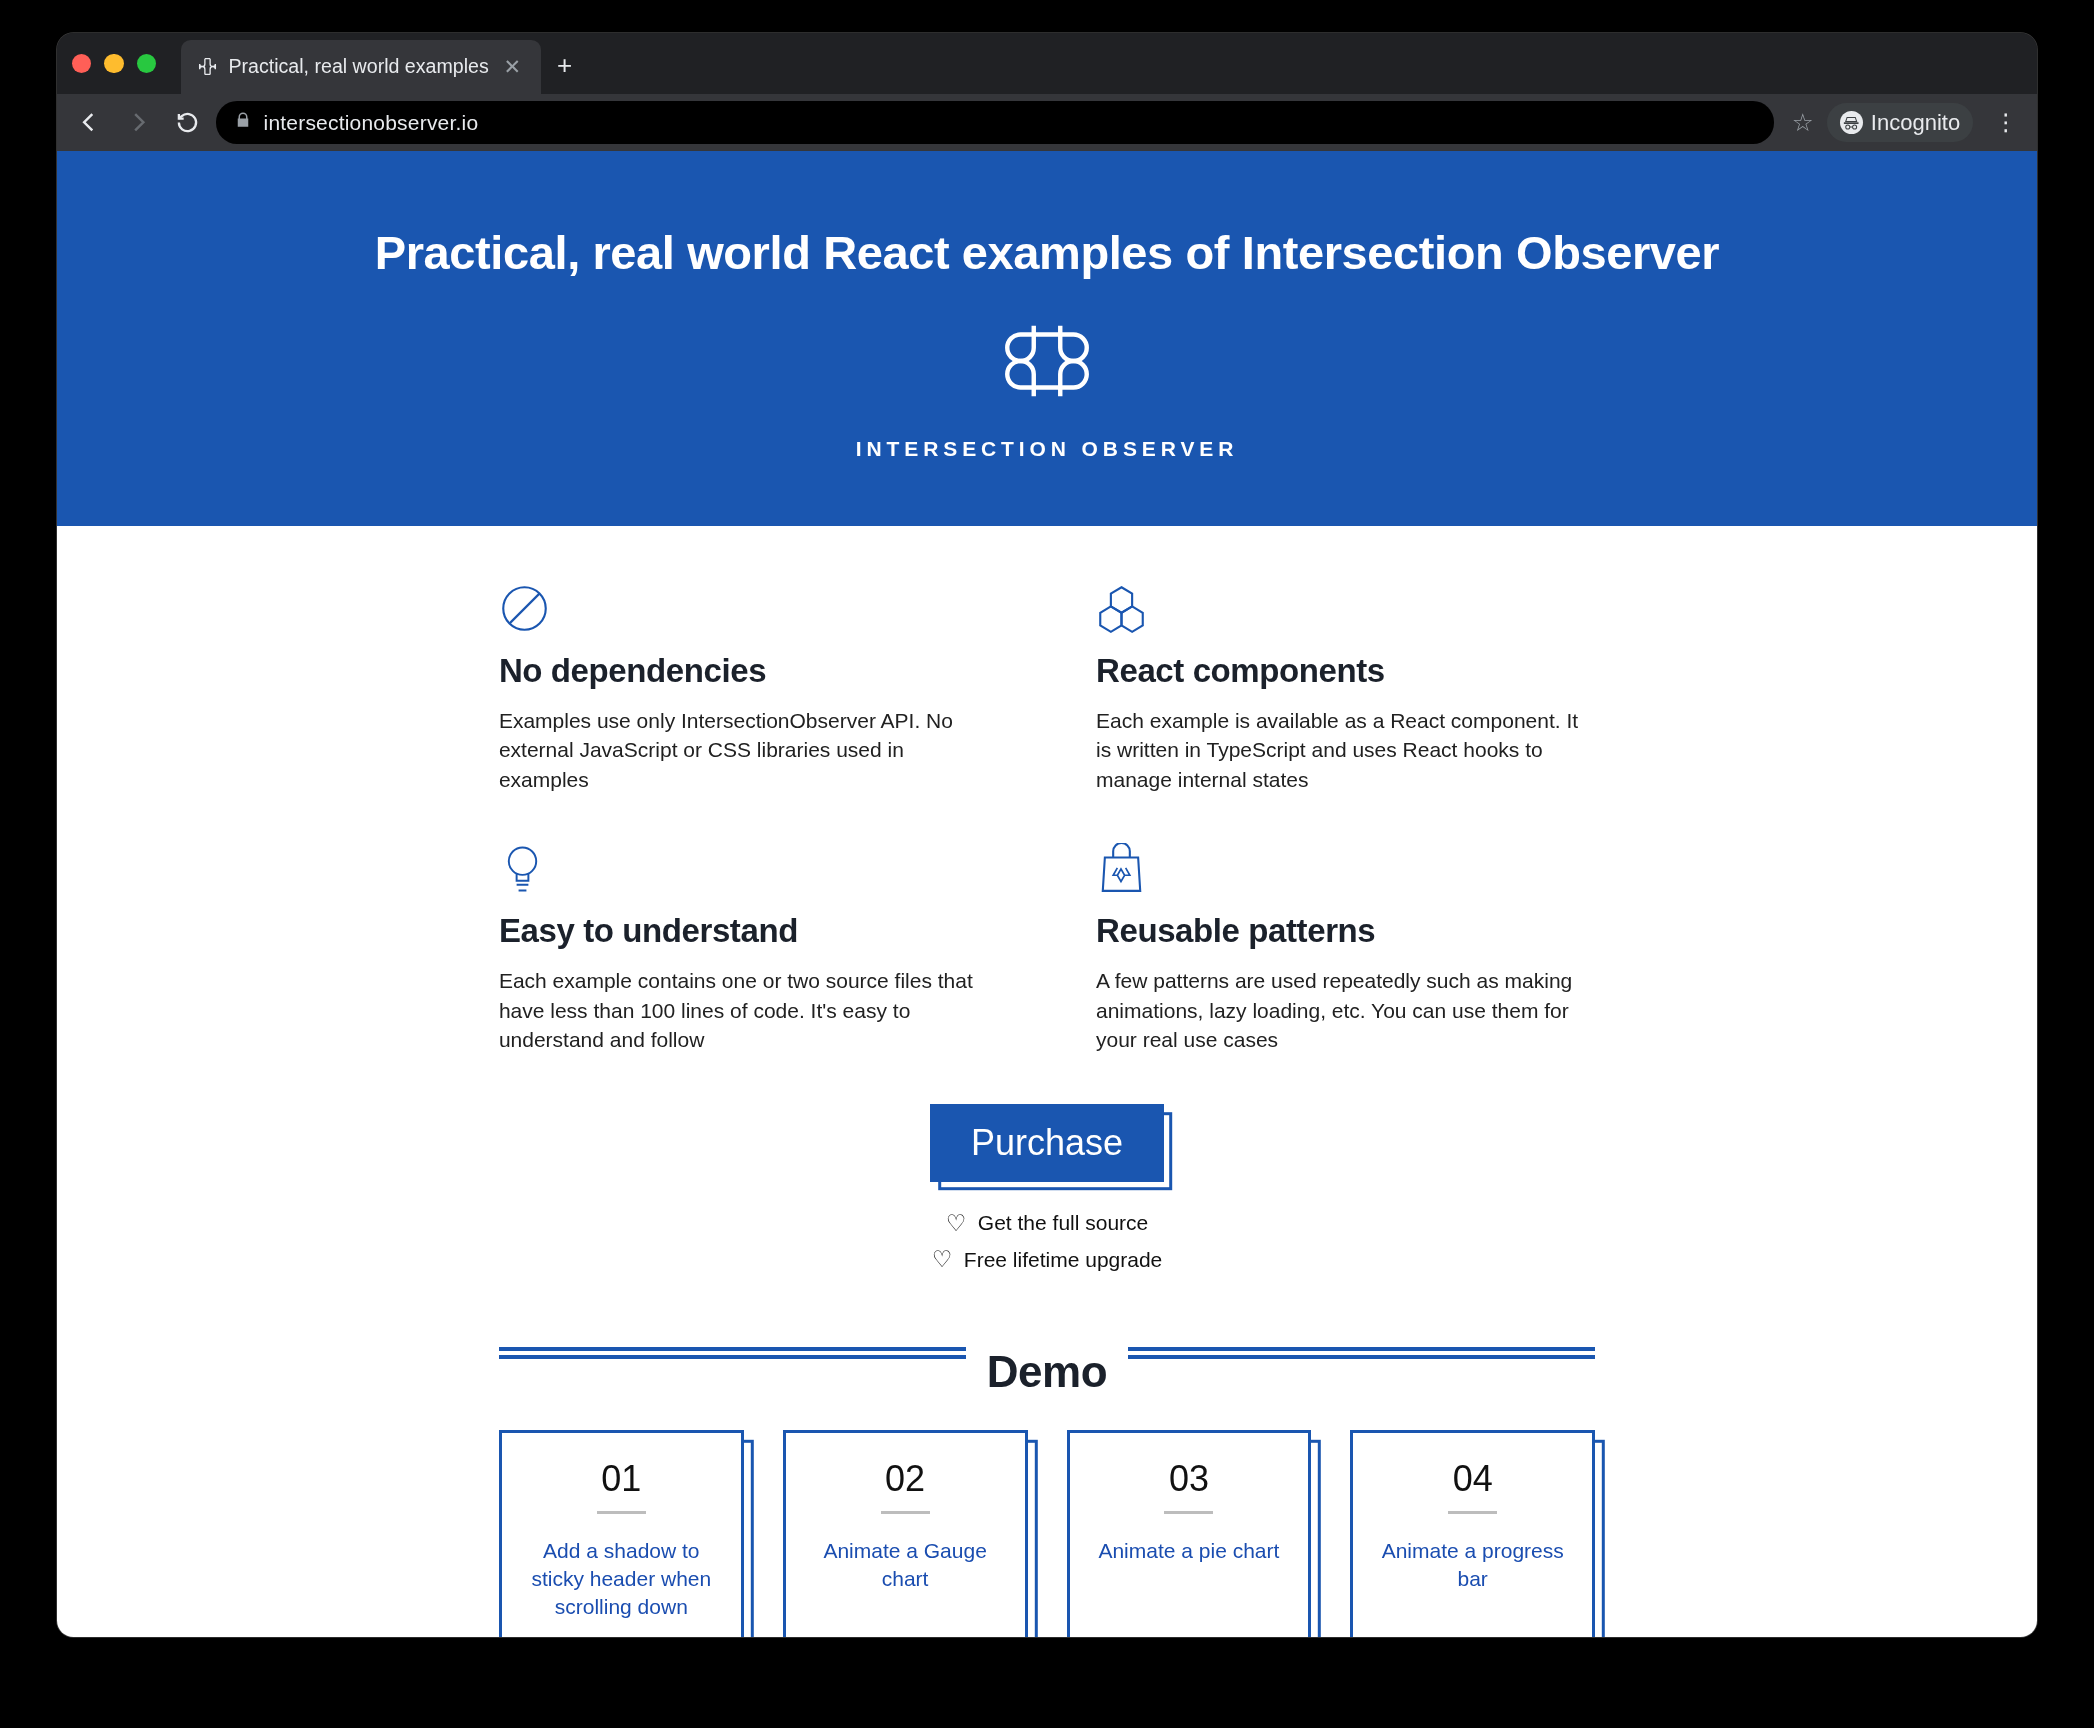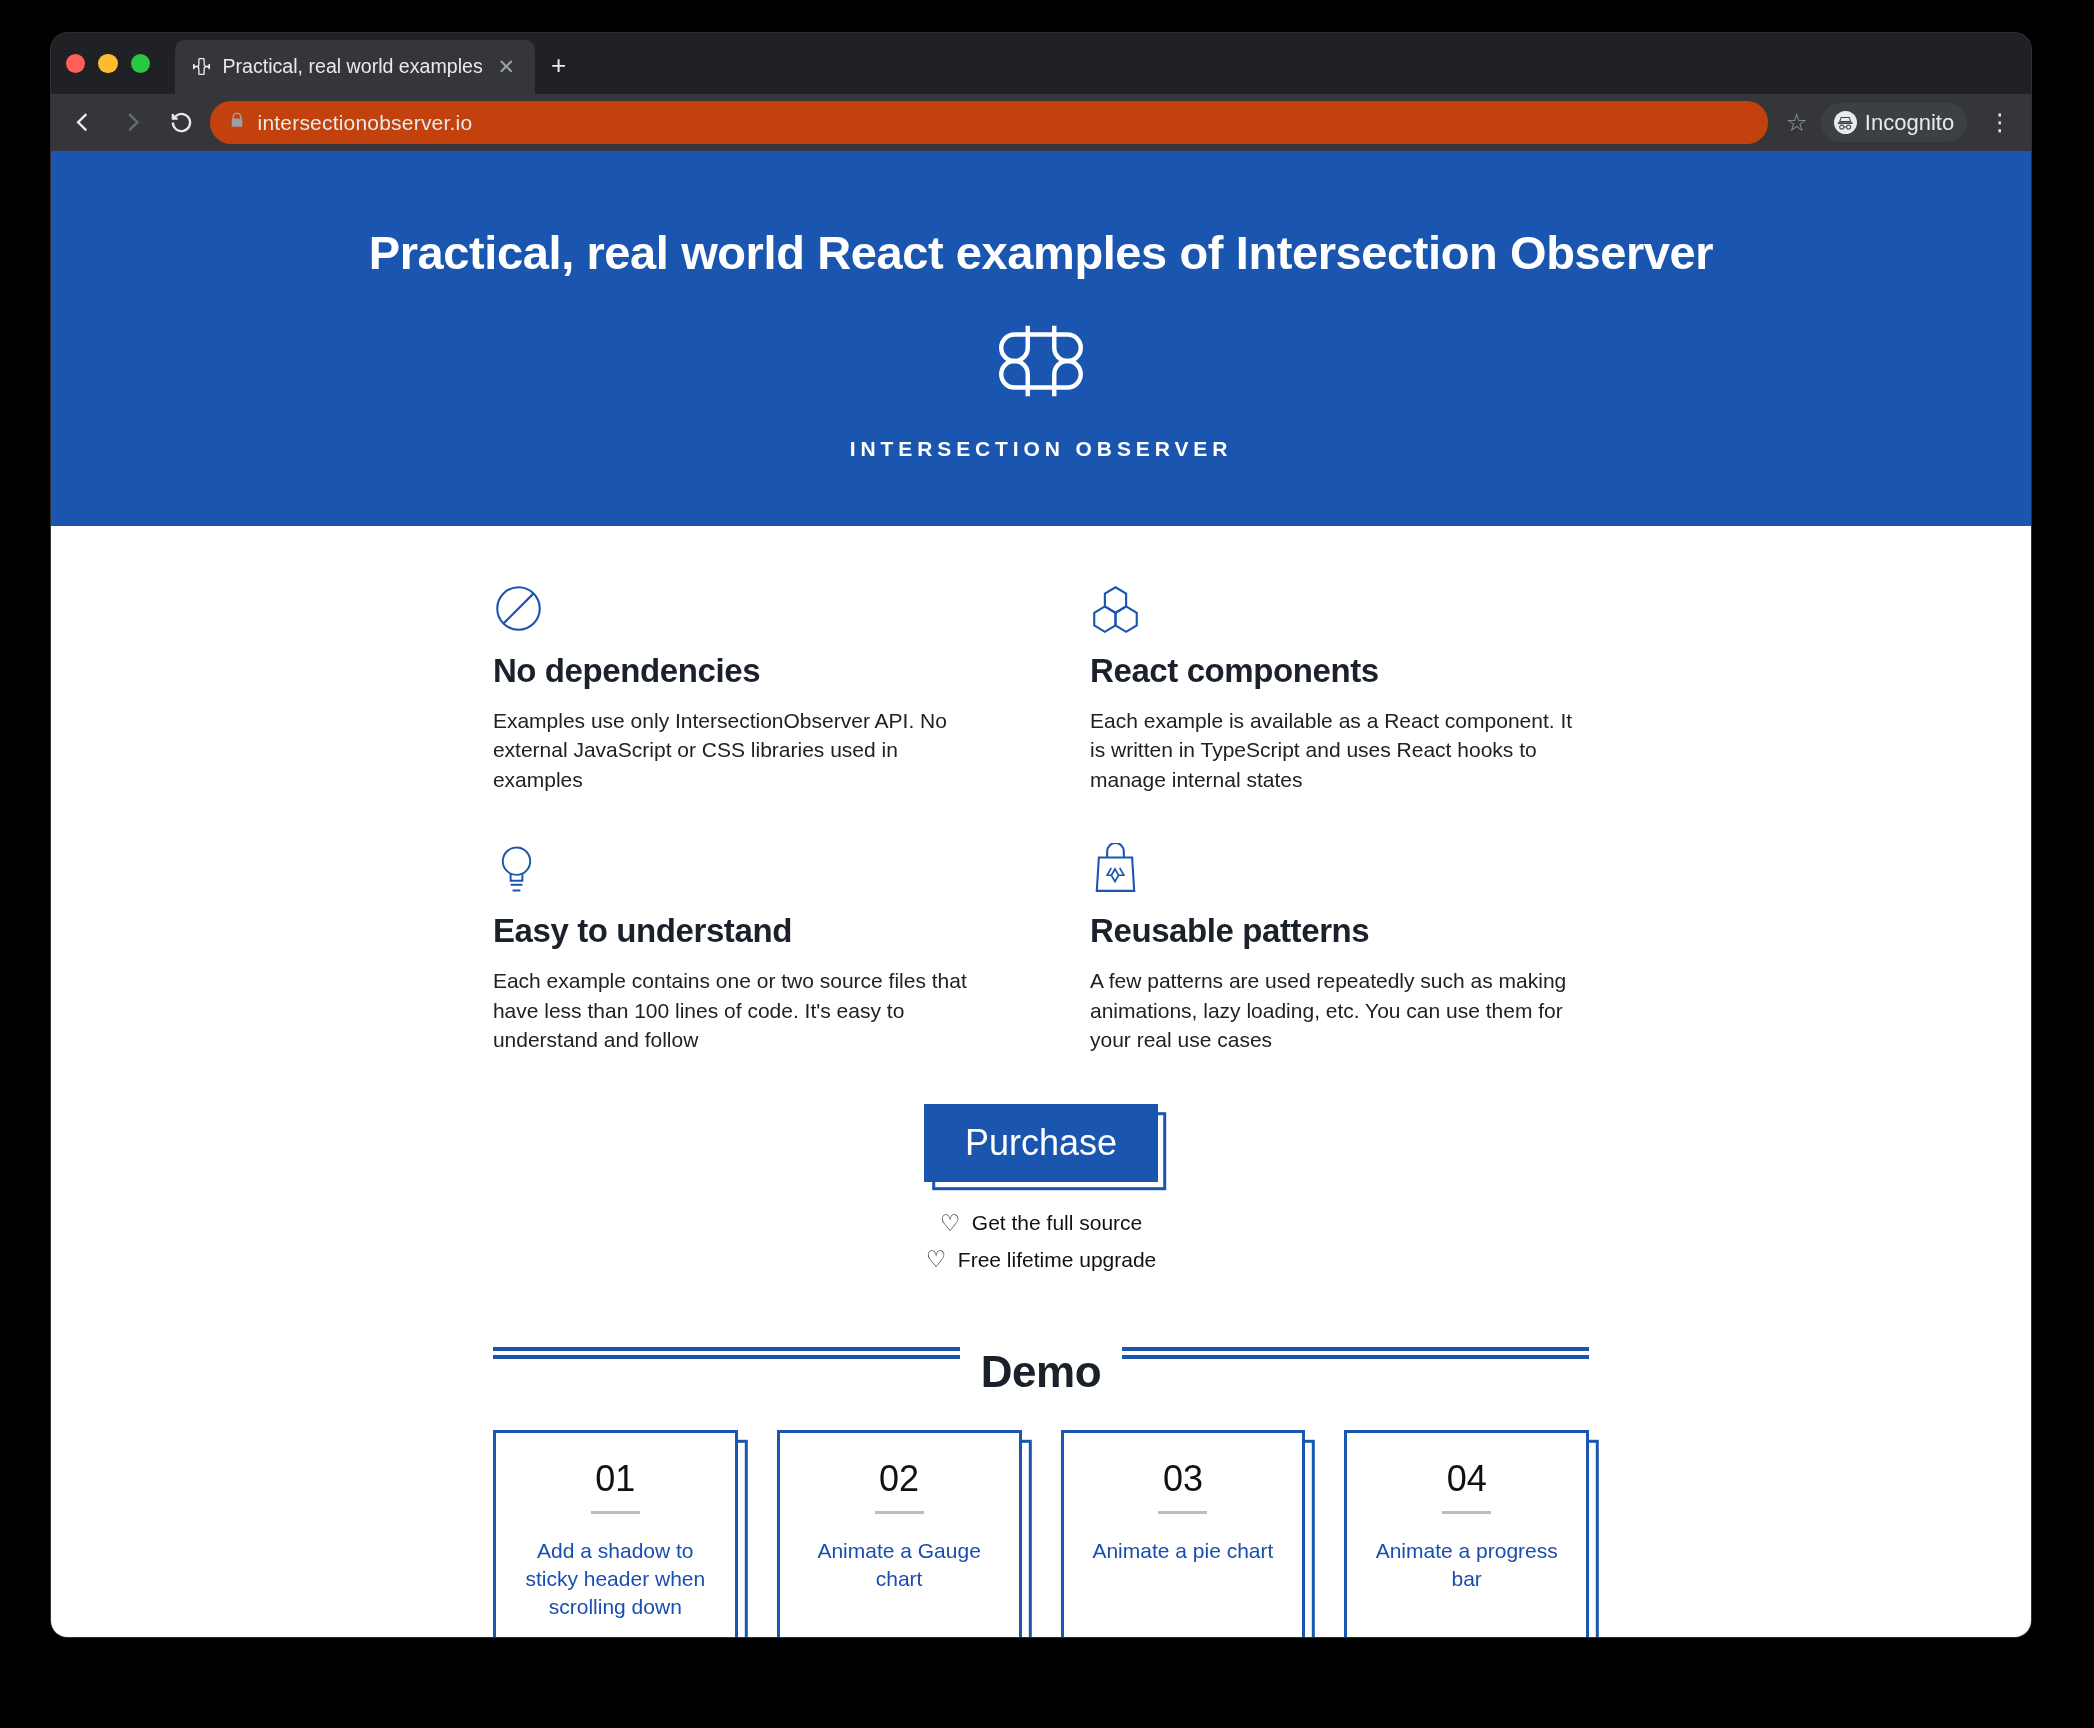--- a/index.html
+++ b/index.html
@@ -6,21 +6,21 @@
   body {
     font-family: -apple-system, BlinkMacSystemFont, "Segoe UI", Helvetica, Arial, sans-serif;
     background: #000;
     width: 2095px;
     height: 1728px;
     overflow: hidden;
   }
 
   .viewport {
     position: absolute;
-    left: 51px;
+    left: 57px;
     top: 33px;
     width: 1980px;
     height: 1604px;
     border-radius: 16.4px;
     overflow: hidden;
     background: #202124;
     box-shadow: 0 0 0 0.8px #3c3c3c;
   }
 
   
@@ -61,21 +61,21 @@
     background: #35363a;
     display: flex;
     align-items: center;
     padding: 0 11.5px;
     gap: 8.2px;
   }
   .nav-btn { width: 41px; height: 41px; display:flex; align-items:center; justify-content:center; color:#9aa0a6; font-size: 24.5px; border-radius: 50%; cursor:pointer;}
   .nav-btn.fwd { opacity: .5; }
   .urlbar {
     flex: 1;
-    background: #c2410c;
+    background: #000000;
     height: 43px;
     border-radius: 21px;
     display: flex;
     align-items: center;
     padding: 0 18px;
     gap: 11.5px;
   }
   .lock-icon { color:#9aa0a6; font-size: 18px; }
   .url { color:#e8eaed; font-size: 21px; letter-spacing: 0.2px; }
   .right-icons { display:flex; align-items:center; gap: 13px; margin-left: 9.8px;}

